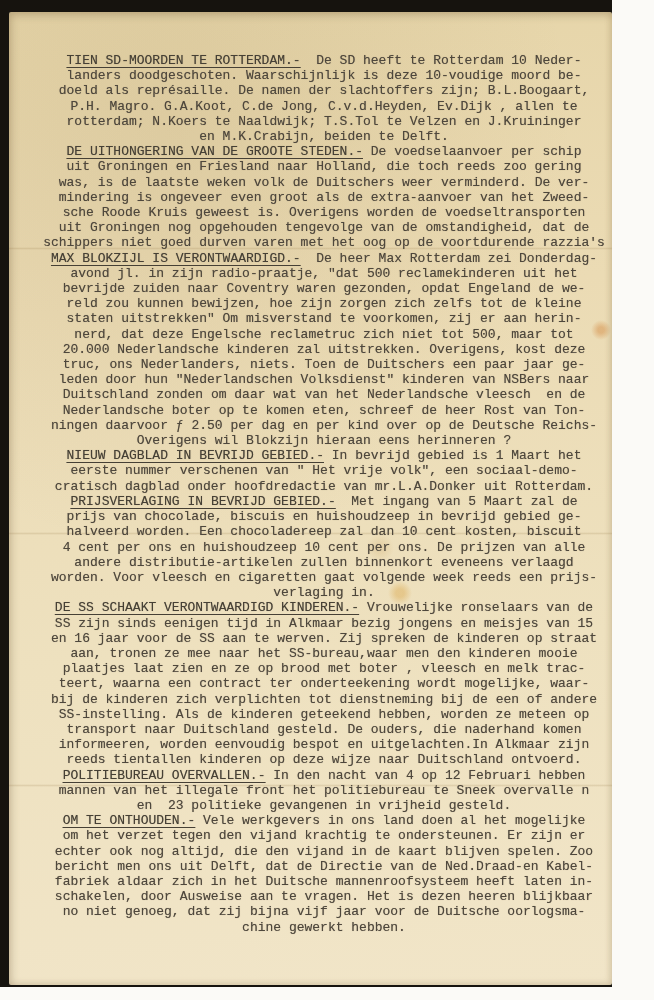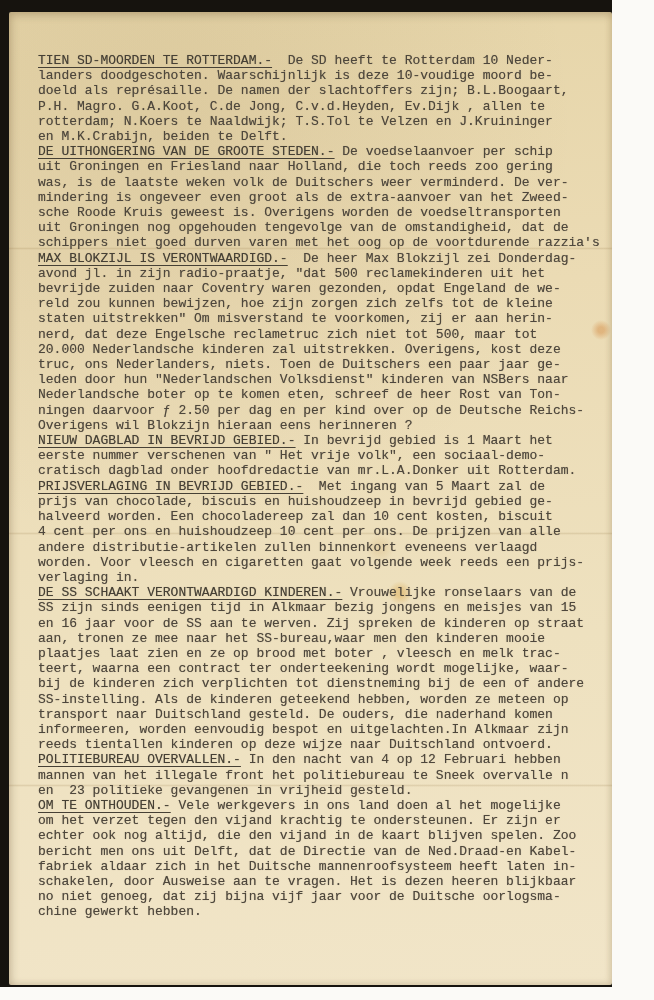--- a/index.html
+++ b/index.html
@@ -53,20 +53,21 @@
   #text-block {
     position: absolute;
     left: 29px;
     top: 41px;
     width: 572px;
     font-size: 13px;
     line-height: 15.2px;
     letter-spacing: 0px;
     color: #4e473c;
     text-shadow: 0 0 0.7px rgba(78,71,60,0.55);
+    text-align: center;
   }
   .article { margin: 0; }
   .line {
     display: block;
     white-space: pre;
   }
   .headline {
     text-decoration: underline;
     text-decoration-thickness: 1px;
     text-underline-offset: 2.5px;
@@ -95,29 +96,30 @@
         <p class="article">
           <span class="line"><span class="headline">DE UITHONGERING VAN DE GROOTE STEDEN.-</span><span> De voedselaanvoer per schip</span></span>
           <span class="line">uit Groningen en Friesland naar Holland, die toch reeds zoo gering</span>
           <span class="line">was, is de laatste weken volk de Duitschers weer verminderd. De ver-</span>
           <span class="line">mindering is ongeveer even groot als de extra-aanvoer van het Zweed-</span>
           <span class="line">sche Roode Kruis geweest is. Overigens worden de voedseltransporten</span>
           <span class="line">uit Groningen nog opgehouden tengevolge van de omstandigheid, dat de</span>
           <span class="line">schippers niet goed durven varen met het oog op de voortdurende razzia's</span>
         </p>
         <p class="article">
-          <span class="line"><span class="headline">MAX BLOKZIJL IS VERONTWAARDIGD.-</span><span>  De heer Max Blokzijl zei Donderdag-</span></span>
+          <span class="line"><span class="headline">MAX BLOKZIJL IS VERONTWAARDIGD.-</span><span>  De heer Max Rotterdam zei Donderdag-</span></span>
           <span class="line">avond jl. in zijn radio-praatje, "dat 500 reclamekinderen uit het</span>
           <span class="line">bevrijde zuiden naar Coventry waren gezonden, opdat Engeland de we-</span>
           <span class="line">reld zou kunnen bewijzen, hoe zijn zorgen zich zelfs tot de kleine</span>
           <span class="line">staten uitstrekken" Om misverstand te voorkomen, zij er aan herin-</span>
           <span class="line">nerd, dat deze Engelsche reclametruc zich niet tot 500, maar tot</span>
           <span class="line">20.000 Nederlandsche kinderen zal uitstrekken. Overigens, kost deze</span>
           <span class="line">truc, ons Nederlanders, niets. Toen de Duitschers een paar jaar ge-</span>
           <span class="line">leden door hun "Nederlandschen Volksdienst" kinderen van NSBers naar</span>
+          <span class="line">Duitschland zonden om daar wat van het Nederlandsche vleesch  en de</span>
           <span class="line">Nederlandsche boter op te komen eten, schreef de heer Rost van Ton-</span>
           <span class="line">ningen daarvoor ƒ 2.50 per dag en per kind over op de Deutsche Reichs-</span>
           <span class="line">Overigens wil Blokzijn hieraan eens herinneren ?</span>
         </p>
         <p class="article">
           <span class="line"><span class="headline">NIEUW DAGBLAD IN BEVRIJD GEBIED.-</span><span> In bevrijd gebied is 1 Maart het</span></span>
           <span class="line">eerste nummer verschenen van " Het vrije volk", een sociaal-demo-</span>
           <span class="line">cratisch dagblad onder hoofdredactie van mr.L.A.Donker uit Rotterdam.</span>
         </p>
         <p class="article">

